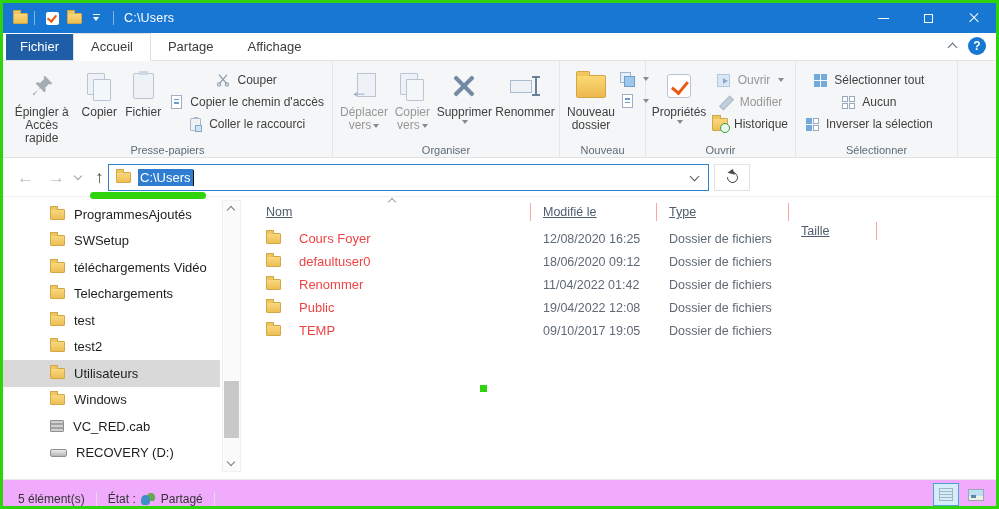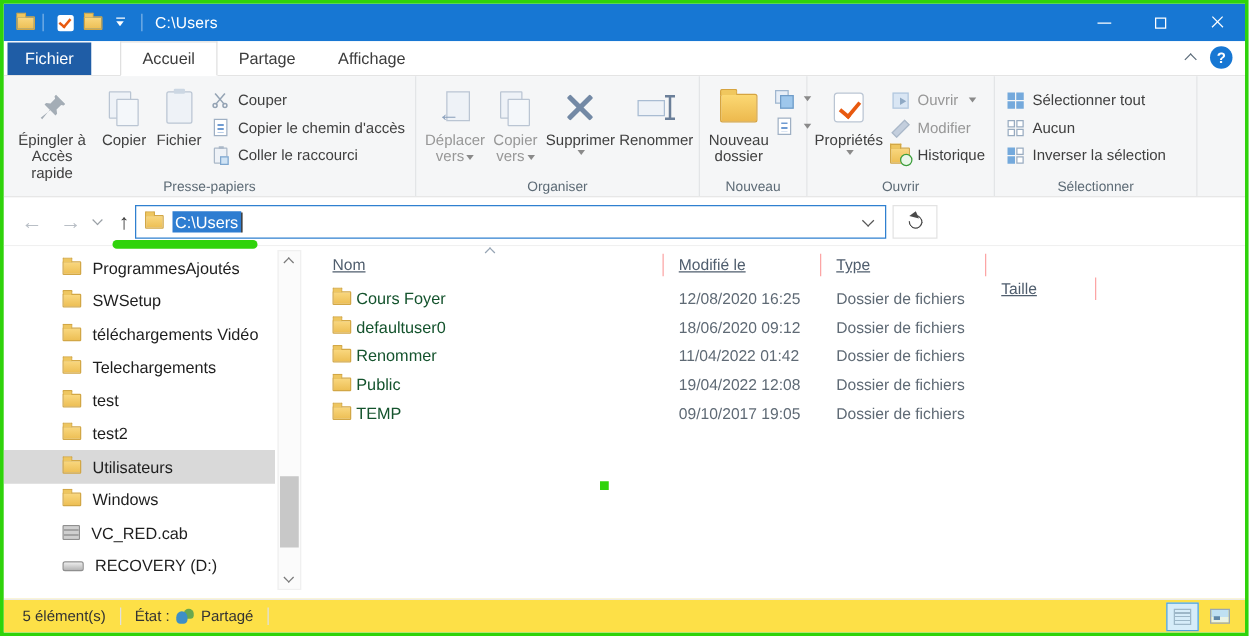--- a/index.html
+++ b/index.html
@@ -30,35 +30,35 @@
     border-right:2px solid #e8590f;border-bottom:2px solid #e8590f;transform:rotate(40deg);}
   .qat-chevron{position:relative;width:9px;height:8px;}
   .qat-chevron::before{content:"";position:absolute;left:1px;top:0;width:7px;height:1px;background:#fff;}
   .qat-chevron::after{content:"";position:absolute;left:1px;top:3px;border-left:3.5px solid transparent;
     border-right:3.5px solid transparent;border-top:4px solid #fff;}
 
   
   .menubar{position:absolute;left:0;top:30px;right:0;height:28px;background:#fff;display:flex;align-items:flex-end;border-bottom:1px solid #e4e4e4;}
   .tab{padding:5px 17px 6px;font-size:13px;color:#3c3c3c;cursor:default;}
   .tab-file{background:#1f5da6;color:#fff;margin-left:3px;padding:5px 14px 6px;}
-  .tab-active{background:#fff;border:1px solid #e0e0e0;border-bottom:1px solid #fff;margin-bottom:-1px;margin-left:23px;}
+  .tab-active{background:#fff;border:1px solid #e0e0e0;border-bottom:1px solid #fff;margin-bottom:-1px;}
   .menubar-right{margin-left:auto;display:flex;align-items:center;gap:12px;padding-right:10px;margin-bottom:5px;}
   .chev{display:inline-block;width:7px;height:7px;border-right:1.6px solid #5a6a78;border-bottom:1.6px solid #5a6a78;}
   .chev.up{transform:rotate(-135deg);margin-top:4px;}
   .help-btn{width:18px;height:18px;border-radius:50%;background:#1777d3;color:#fff;font-size:12px;font-weight:bold;
     display:flex;align-items:center;justify-content:center;}
 
   
   .ribbon{position:absolute;left:0;top:58px;right:0;height:97px;background:#f5f6f7;border-bottom:1px solid #e2e2e2;display:flex;}
   .rgroup{position:relative;height:100%;border-right:1px solid #e3e5e7;padding:5px 4px 16px;display:flex;align-items:flex-start;}
   .rgroup-label{position:absolute;left:0;right:0;bottom:1px;text-align:center;font-size:11px;color:#5d6b76;}
   .rbig{display:flex;flex-direction:column;align-items:center;text-align:center;font-size:12px;line-height:13px;
         color:#404040;padding:2px 3px 0;}
   .ricon{height:36px;display:flex;align-items:center;justify-content:center;margin-bottom:2px;}
-  .rsmall-col{display:flex;flex-direction:column;justify-content:flex-start;padding-top:3px;}
+  .rsmall-col{display:flex;flex-direction:column;justify-content:flex-start;padding-top:3px;align-items:center;}
   .rsmall{display:flex;align-items:center;gap:6px;height:22px;font-size:12px;color:#3f3f3f;padding:0 4px;white-space:nowrap;}
   .dim{color:#979797;}
   .caret{display:inline-block;width:0;height:0;border-left:3.5px solid transparent;border-right:3.5px solid transparent;
          border-top:4px solid #8a8a8a;vertical-align:middle;margin-left:2px;}
   .caret-below{margin-top:1px;}
 
   
   .pages{position:relative;width:26px;height:27px;}
   .pages::before,.pages::after{content:"";position:absolute;width:16px;height:20px;background:#eef2f7;border:1px solid #bac5d3;border-radius:1px;}
   .pages::before{left:1px;top:0;} .pages::after{left:7px;top:6px;background:#f4f7fa;}
@@ -146,27 +146,27 @@
   .sb-thumb{position:absolute;left:1px;right:1px;top:180px;height:57px;background:#c8c8c8;}
 
   .filelist{position:absolute;left:243px;top:0;right:0;bottom:0;}
   .fl-header{display:flex;height:30px;align-items:center;color:#4f5d6d;font-size:12.5px;position:relative;}
   .fl-h{border-right:1px solid #fca5a5;height:60%;display:flex;align-items:center;padding-left:12px;text-decoration:underline;}
   .h-name{width:285px;padding-left:20px;}
   .h-mod{width:126px;} .h-type{width:132px;} .h-size{width:88px;margin-top:38px;}
   .sortchev{position:absolute;left:143px;top:2px;width:6px;height:6px;border-right:1.4px solid #97a5b4;border-bottom:1.4px solid #97a5b4;transform:rotate(-135deg);}
   .row{display:flex;align-items:center;height:23px;}
   .cell{display:flex;align-items:center;font-size:13px;}
-  .cell.name{width:285px;padding-left:20px;gap:4px;color:#14532d;}
+  .cell.name{width:285px;padding-left:20px;gap:18px;color:#ef4444;}
   .cell.mod{width:126px;padding-left:12px;color:#5f6a75;font-size:12.5px;}
   .cell.type{width:132px;padding-left:12px;color:#5f6a75;font-size:12.5px;}
   .cell.size{width:88px;padding-left:12px;color:#5f6a75;}
 
   
-  .statusbar{position:absolute;left:0;right:0;bottom:0;height:27px;background:#fde047;border-top:1px solid #eaeaea;display:flex;align-items:center;font-size:12px;color:#333;}
+  .statusbar{position:absolute;left:0;right:0;bottom:0;height:27px;background:#f0abfc;border-top:1px solid #eaeaea;display:flex;align-items:flex-end;font-size:12px;color:#333;}
   .st-count{margin-left:15px;}
   .st-div{width:1px;height:14px;background:#e0e0e0;margin:0 11px;}
   .st-state{display:flex;align-items:center;gap:5px;}
   .people{position:relative;width:15px;height:12px;}
   .people::before{content:"";position:absolute;left:6px;top:0;width:8px;height:8px;border-radius:50% 50% 35% 35%;background:#6aa84f;}
   .people::after{content:"";position:absolute;left:0;top:2px;width:9px;height:10px;border-radius:50% 50% 35% 35%;background:#3e8fc6;}
   .view-btns{margin-left:auto;display:flex;gap:4px;margin-right:7px;}
   .view-btn{width:26px;height:23px;display:flex;align-items:center;justify-content:center;border:1px solid transparent;}
   .view-btn.active{background:#d6ecf9;border-color:#4da3d8;}
   .vw-details{width:14px;height:13px;border:1px solid #9db7c8;background:

